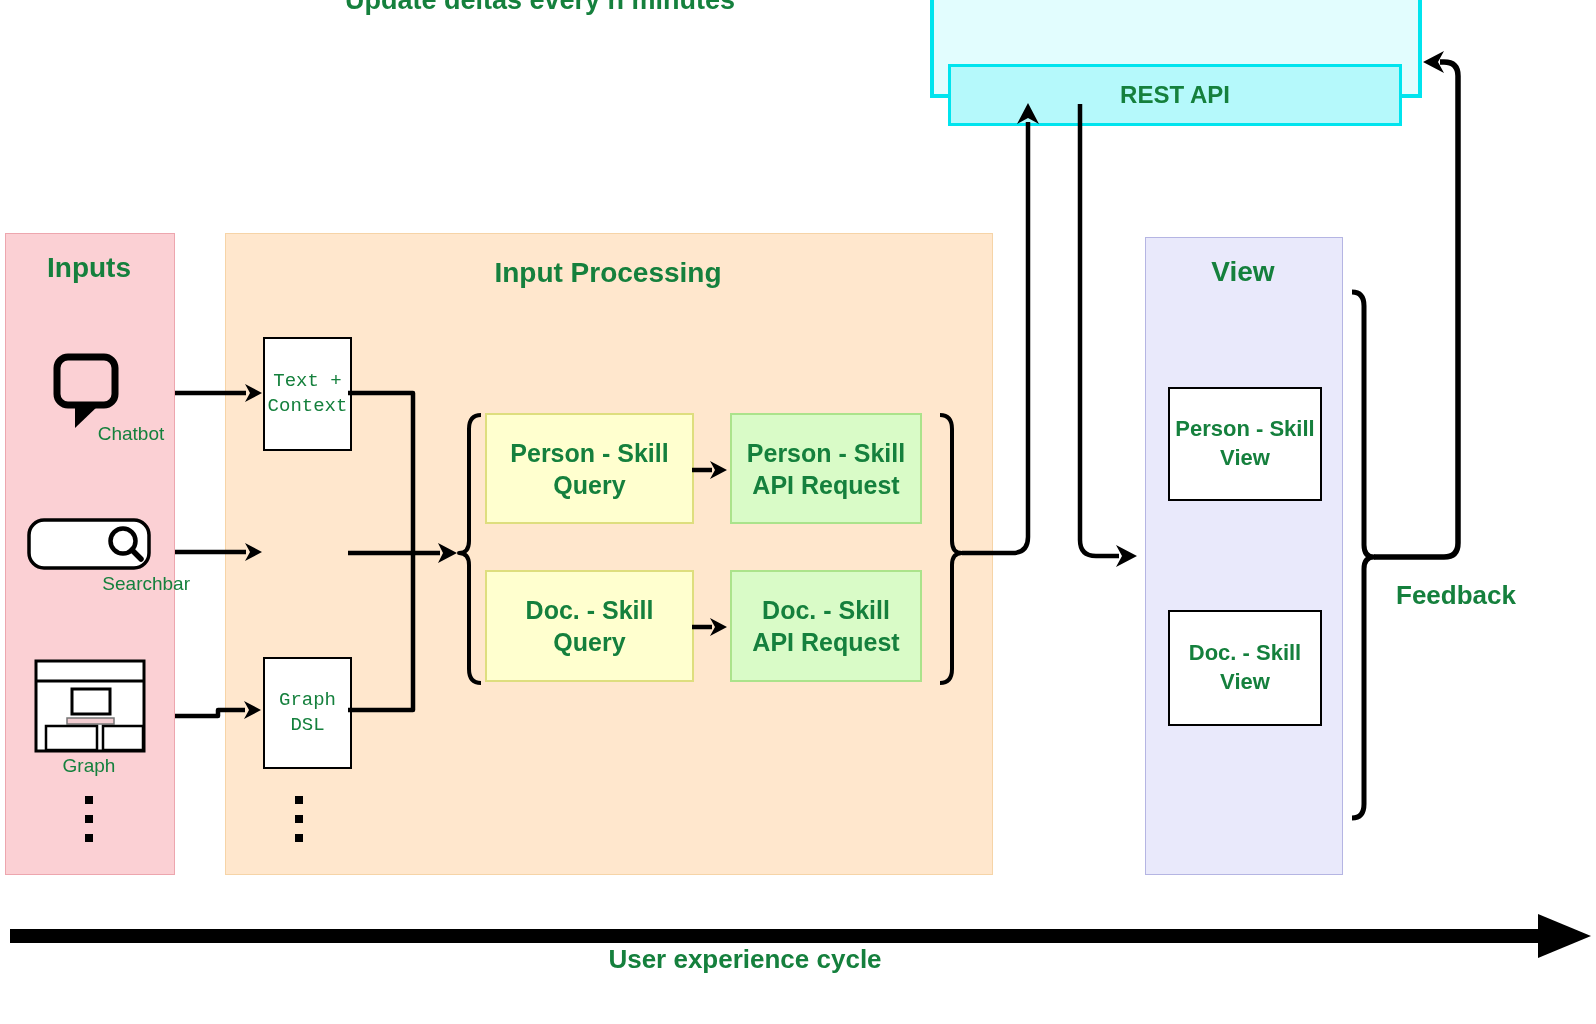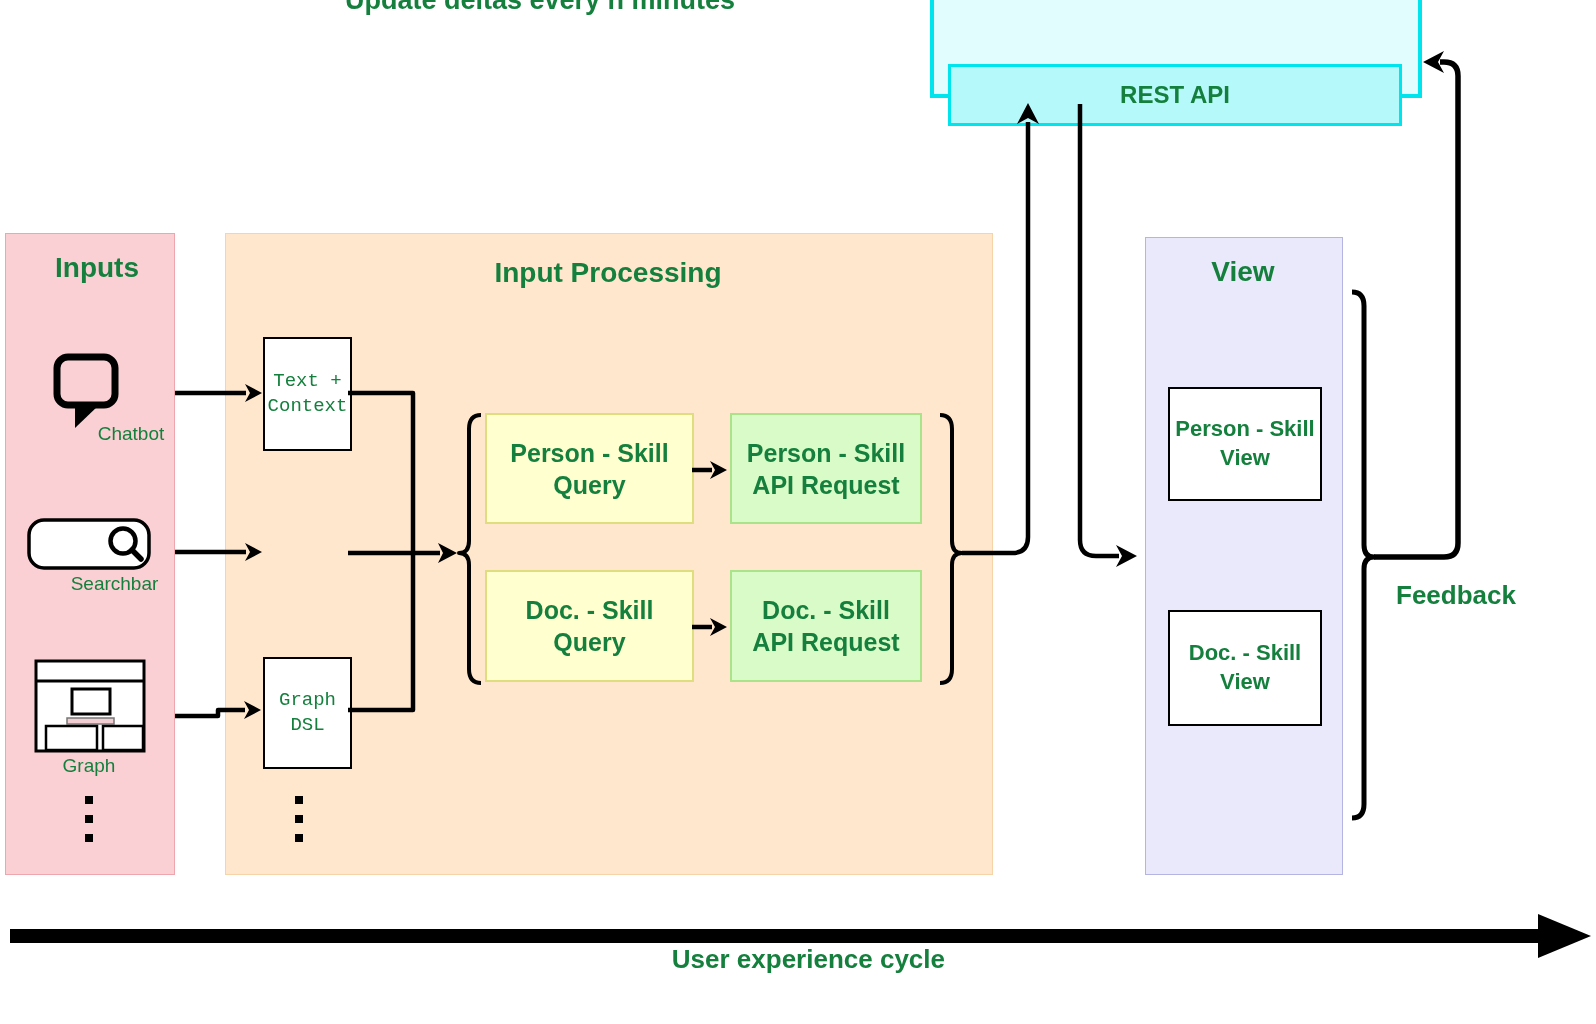--- a/index.html
+++ b/index.html
@@ -18,25 +18,25 @@
   
   .rest-outer{left:930px;top:-14px;width:484px;height:104px;
     background:var(--cyan-outer-bg);border:4px solid var(--cyan-border);}
   .rest-inner{left:948px;top:16px;width:448px;height:56px;
     background:var(--cyan-inner-bg);border:3px solid var(--cyan-border);
     font-size:24px;font-weight:bold;margin-top:48px;}
 
   
   .inputs-panel{left:5px;top:233px;width:168px;height:640px;
     background:var(--pink-bg);border:1px solid var(--pink-border);}
-  .inputs-title{left:5px;top:252px;width:168px;font-size:28px;font-weight:bold;text-align:center;padding-left:8px;}
+  .inputs-title{left:5px;top:252px;width:168px;font-size:28px;font-weight:bold;text-align:center;}
   .chatbot-icon{left:52px;top:352px;}
   .chatbot-label{left:5px;top:423px;width:168px;font-size:19px;text-align:center;padding-left:42px;}
   .searchbar-icon{left:27px;top:518px;}
-  .searchbar-label{left:20px;top:573px;width:189px;font-size:19px;text-align:center;}
+  .searchbar-label{left:1px;top:573px;width:189px;font-size:19px;text-align:right;}
   .graph-icon{left:34px;top:659px;}
   .graph-label{left:5px;top:755px;width:168px;font-size:19px;text-align:center;}
 
   .dots{display:flex;flex-direction:column;gap:11px;}
   .dots span{width:8px;height:8px;background:#000;display:block;}
   .dots-inputs{left:85px;top:796px;}
   .dots-processing{left:295px;top:796px;}
 
   
   .processing-panel{left:225px;top:233px;width:766px;height:640px;
@@ -61,21 +61,21 @@
   
   .view-panel{left:1145px;top:237px;width:196px;height:636px;
     background:var(--purple-bg);border:1px solid var(--purple-border);}
   .view-title{left:1145px;top:256px;width:196px;font-size:28px;font-weight:bold;text-align:center;}
   .view-box{background:#fff;border:2px solid #000;font-size:22px;font-weight:bold;line-height:1.3;}
   .box-person-view{left:1168px;top:387px;width:150px;height:110px;}
   .box-doc-view{left:1168px;top:610px;width:150px;height:112px;}
 
   
   .feedback-label{left:1396px;top:580px;width:200px;font-size:26px;font-weight:bold;}
-  .bottom-label{left:545px;top:944px;width:400px;font-size:26px;font-weight:bold;text-align:right;}
+  .bottom-label{left:545px;top:944px;width:400px;font-size:26px;font-weight:bold;text-align:center;}
 
   
   .wires{left:0;top:0;width:1596px;height:1024px;pointer-events:none;}
 </style>
 </head>
 <body>
 
 <div class="canvas">
 
   <div class="abs top-label">Update deltas every n minutes</div>

